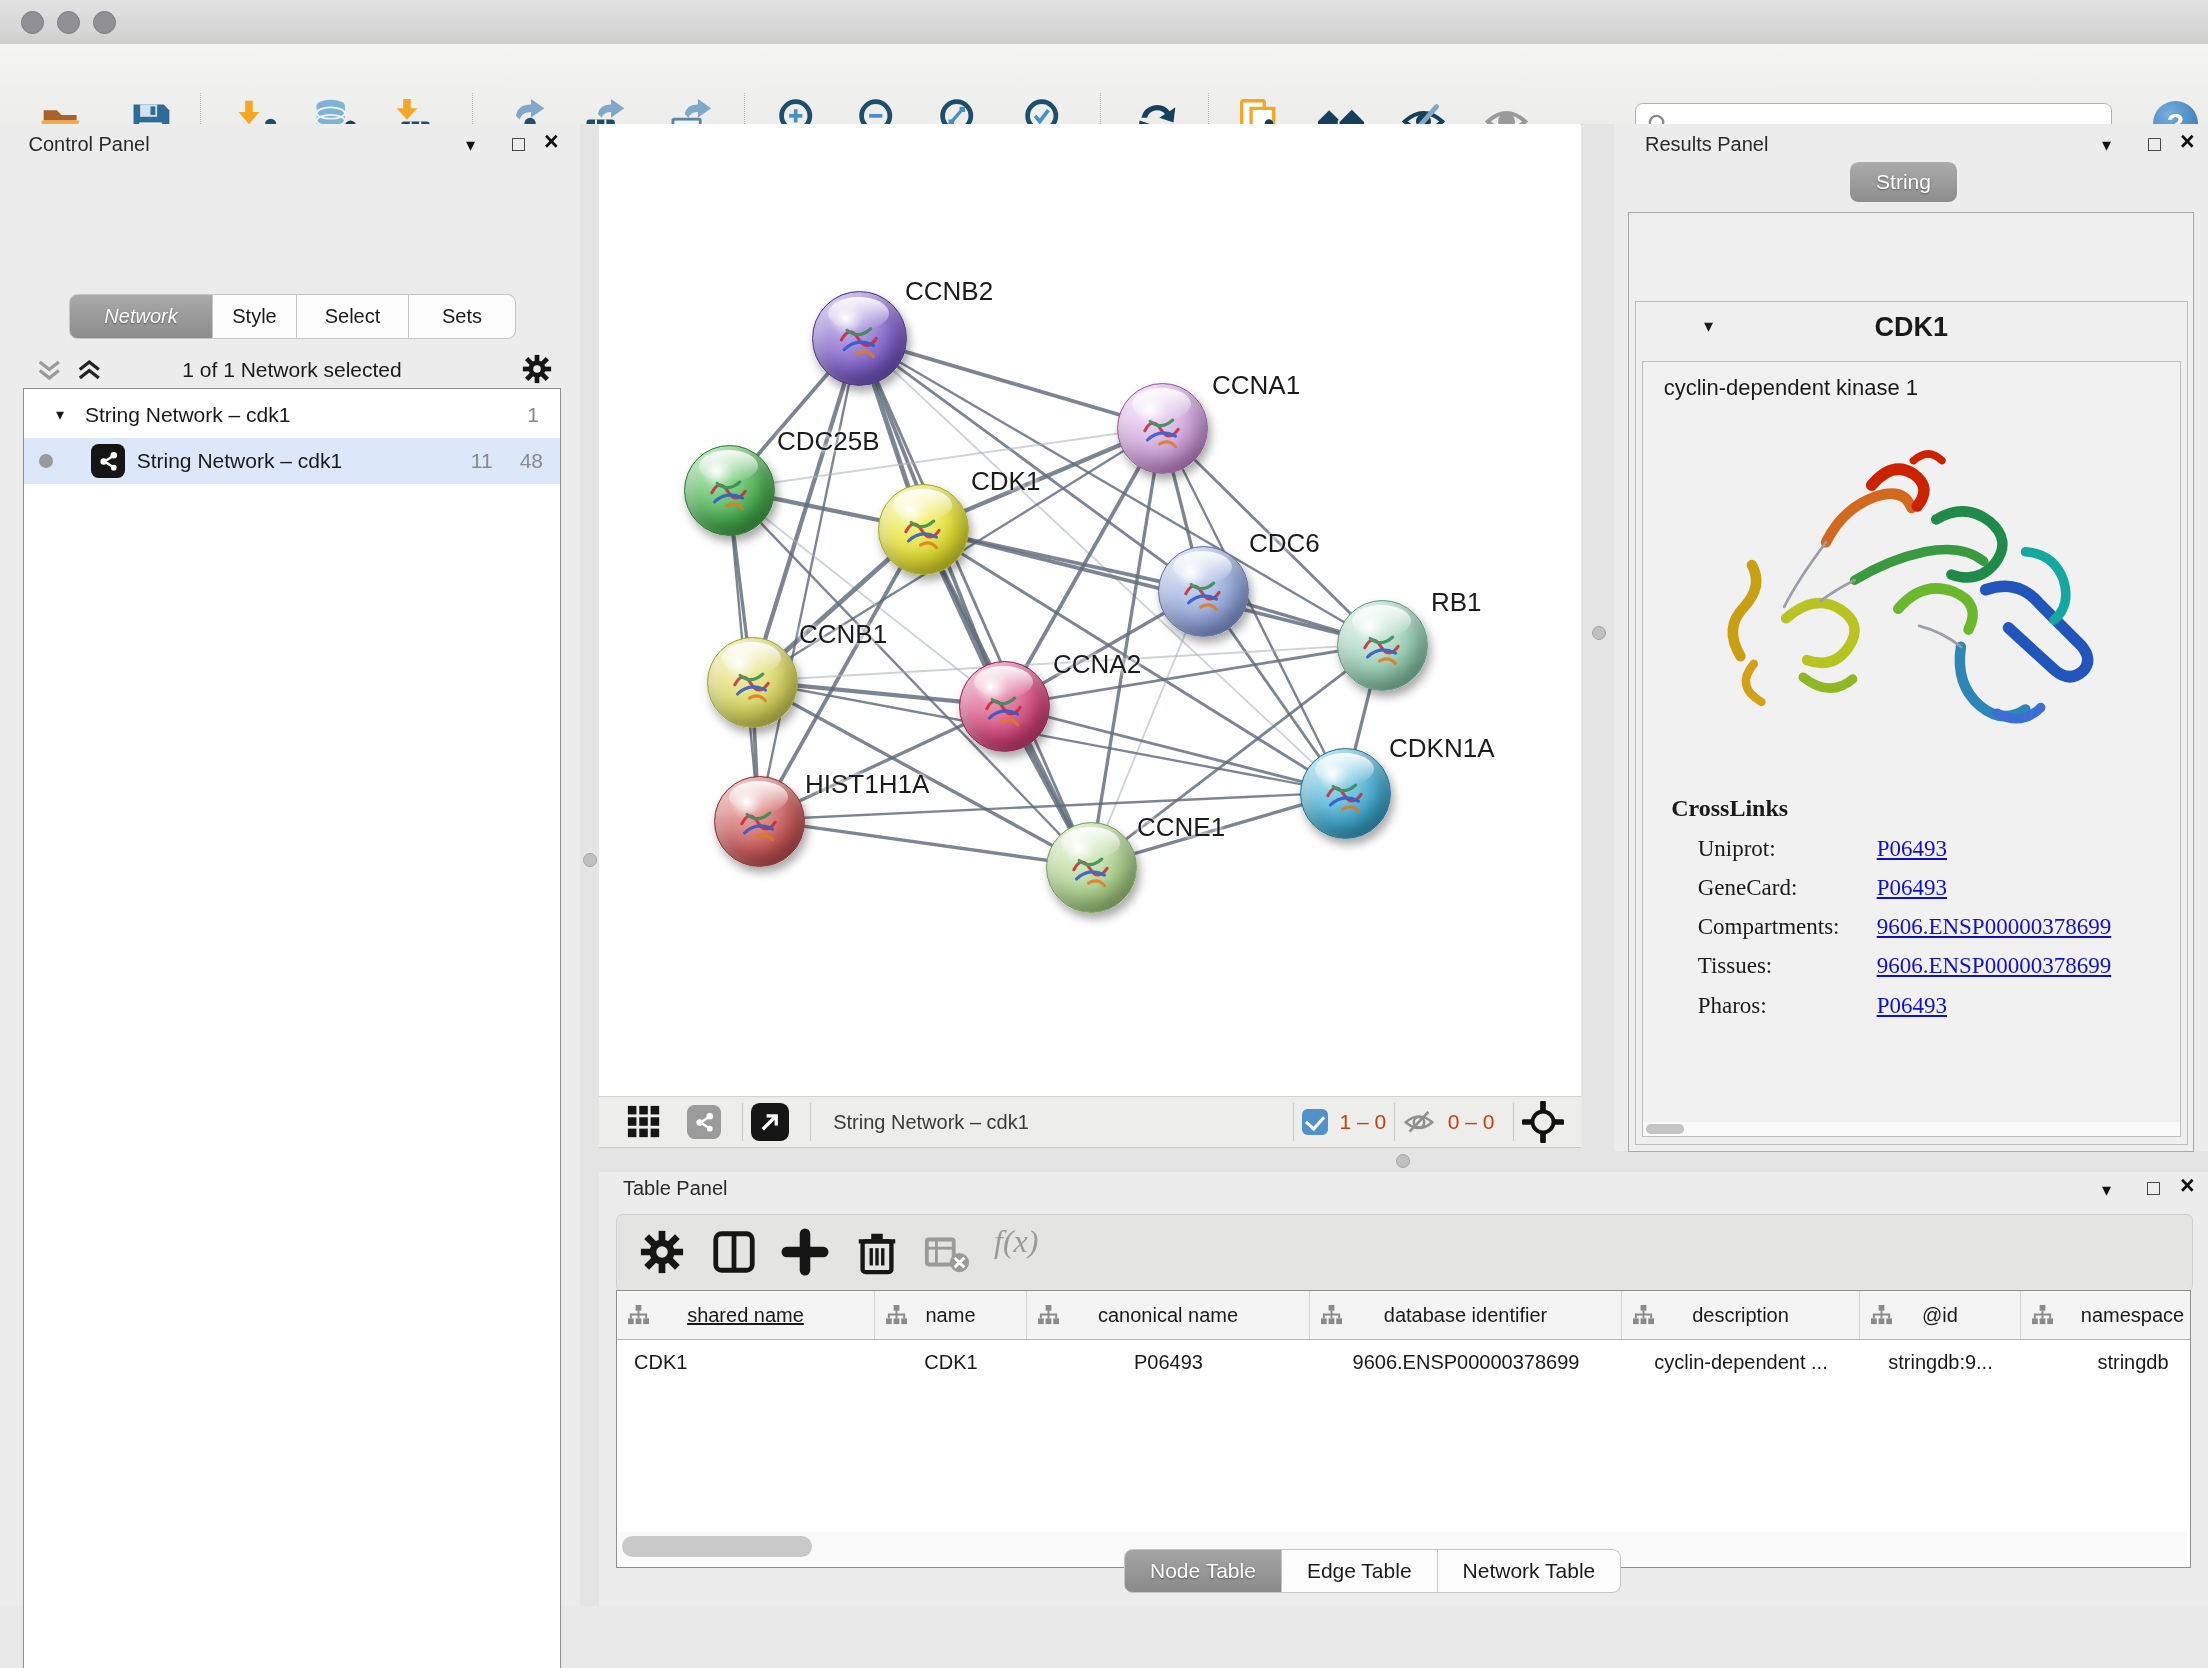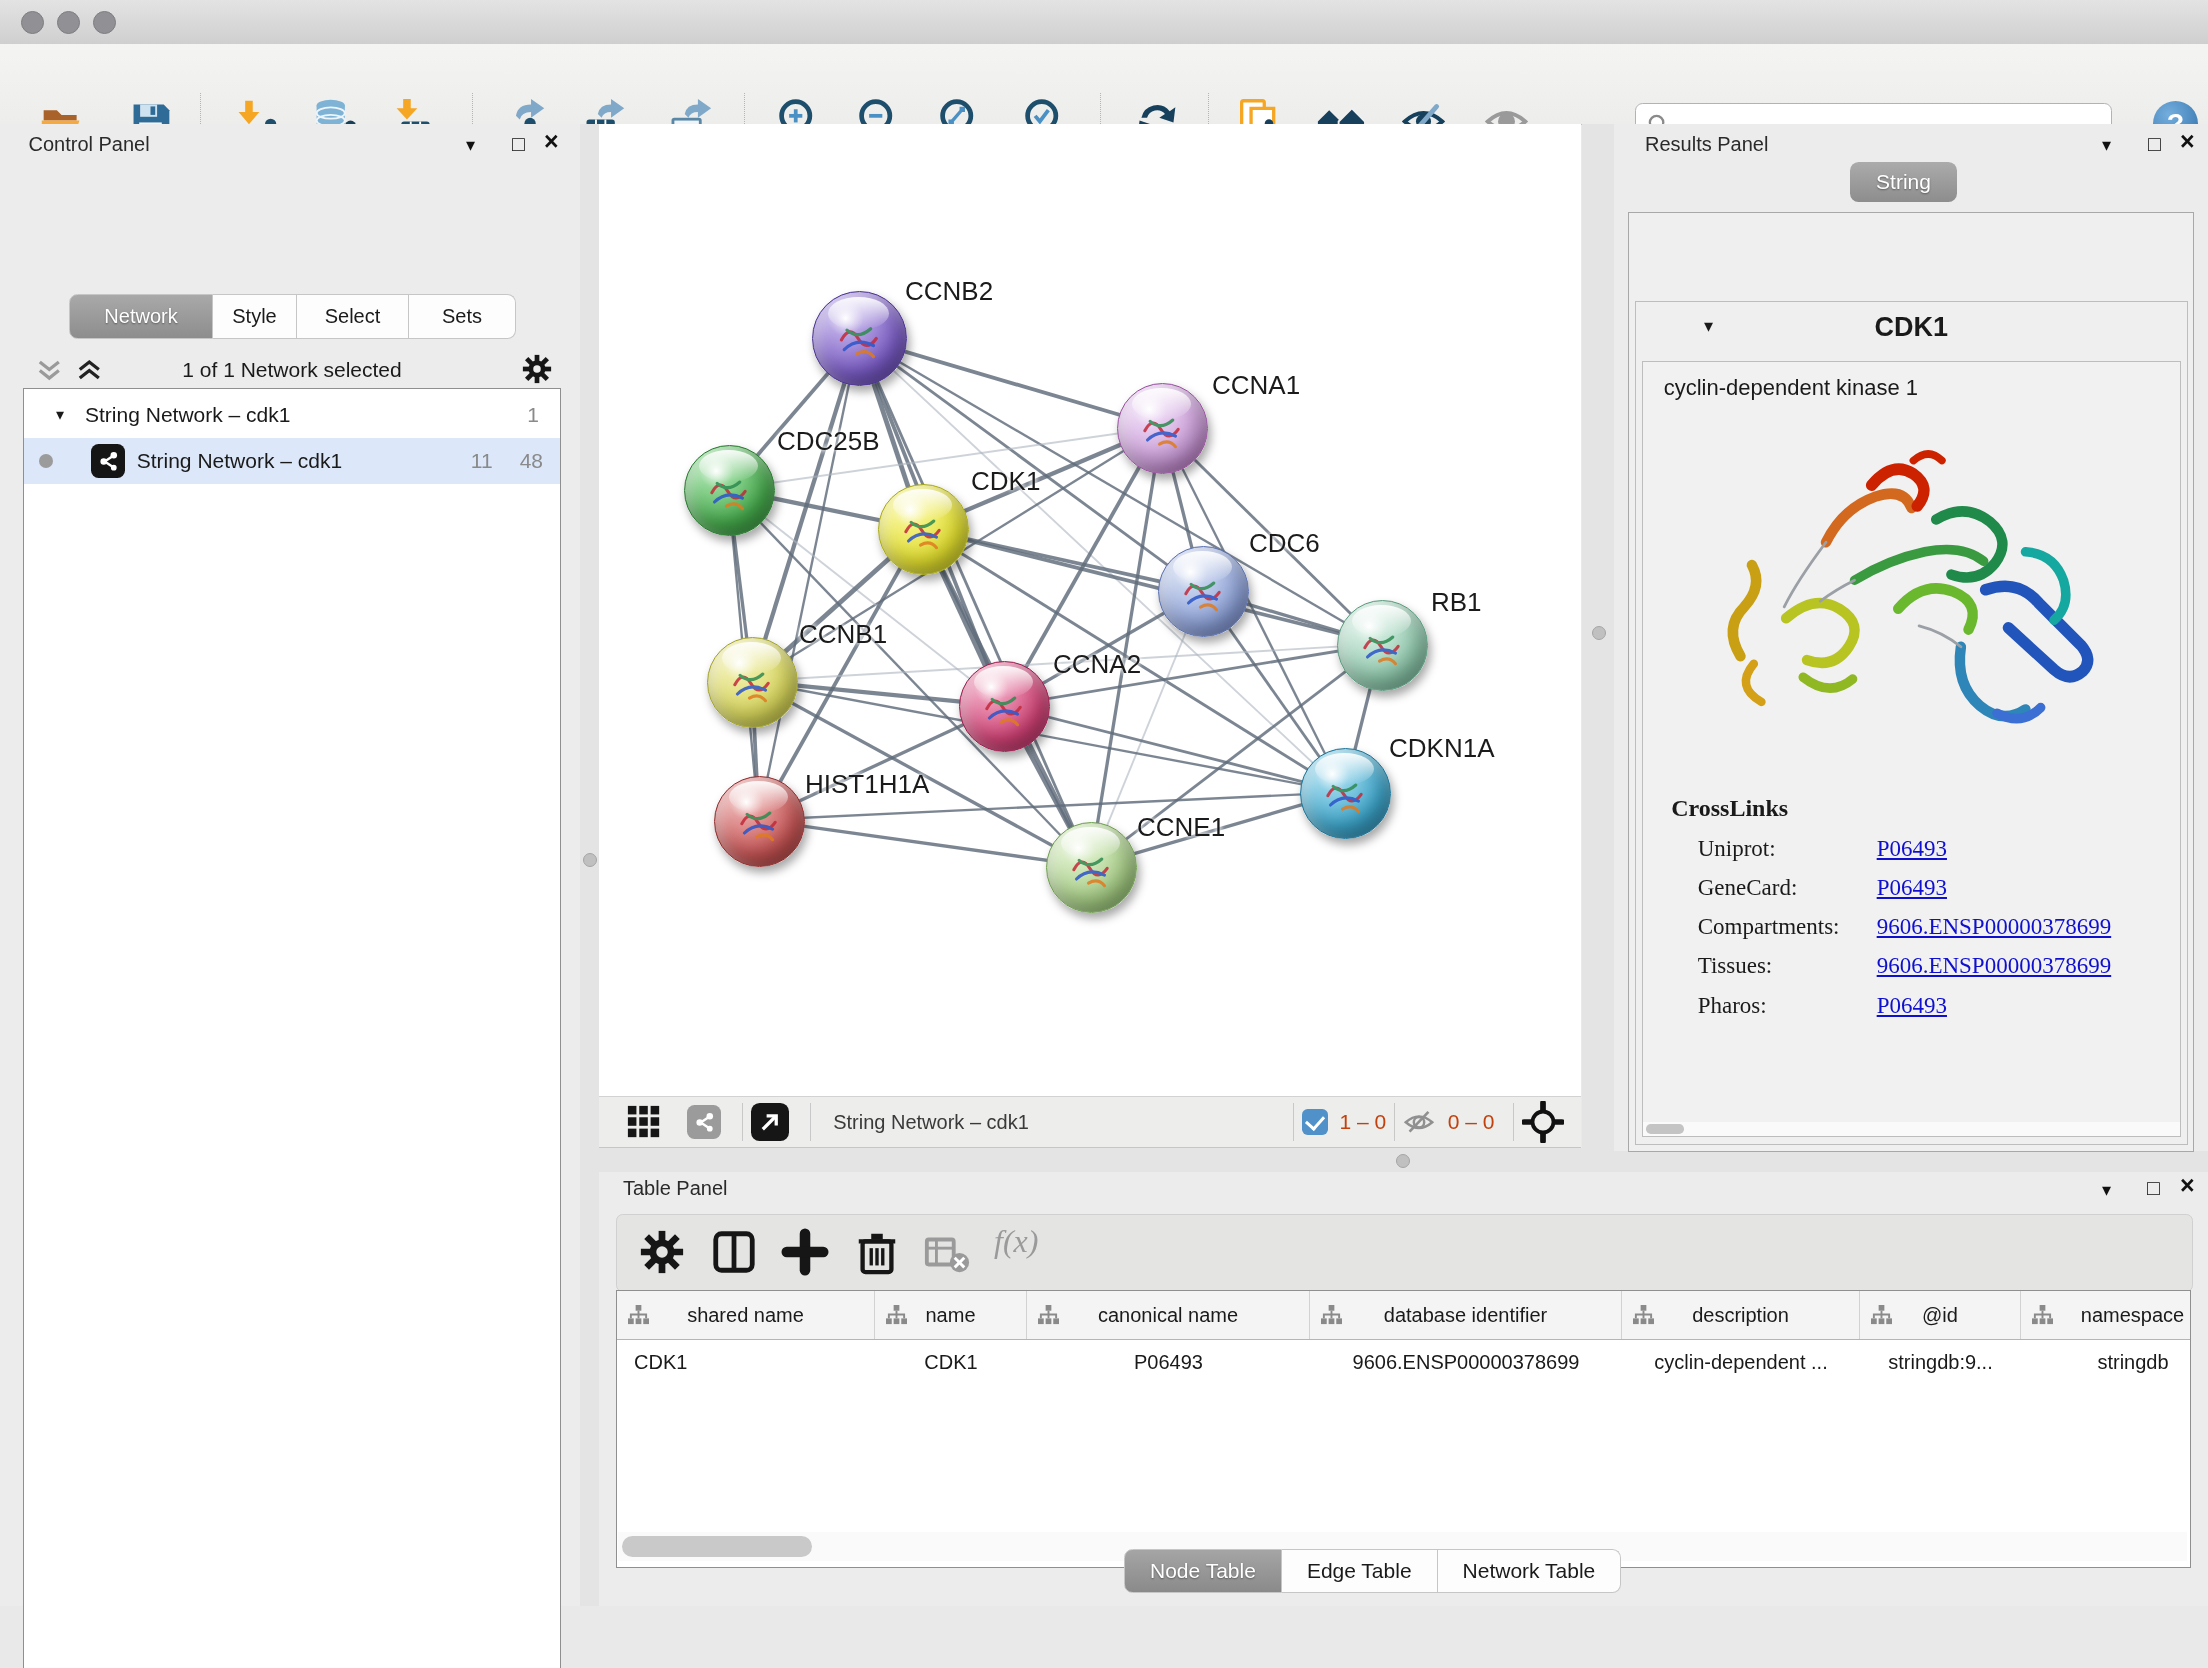--- a/index.html
+++ b/index.html
@@ -34,21 +34,21 @@
   .tri{font-size:18px;}
   .xbold{font-weight:900;font-size:25px;}
 
   
   .control-panel{left:0;top:124px;width:580px;height:1482px;background:#ececec;}
   .cp-tabs{position:absolute;left:69px;top:170px;height:45px;display:flex;}
   .tab{height:45px;display:flex;align-items:center;justify-content:center;font-size:20px;
     background:#fdfdfd;border:1px solid #c6c6c6;border-left:none;cursor:pointer;box-sizing:border-box;}
   .tab:first-child{border-left:1px solid #c6c6c6;border-radius:8.6px 0 0 8.6px;}
   .tab:last-child{border-radius:0 8.6px 8.6px 0;}
-  .tab.sel{background:linear-gradient(#a9a9a9,#8d8d8d);color:#fff;text-shadow:0 1px 1.9px rgba(0,0,0,.4);}
+  .tab.sel{background:linear-gradient(#a9a9a9,#8d8d8d);color:#fff;text-shadow:0 1px 1.9px rgba(0,0,0,.4);font-style:italic;}
   .cp-listheader{position:absolute;left:23px;top:226px;width:538px;height:38px;}
   .cp-listbox{position:absolute;left:23px;top:264px;width:538px;height:1303px;background:#fff;
     border:1.9px solid #8f8f8f;box-sizing:border-box;}
   .cp-row{position:absolute;left:0;width:100%;height:46px;display:flex;align-items:center;font-size:21px;}
   .cp-row .cnt{color:#8a8a8a;}
   .share-badge{width:34px;height:34px;border-radius:7.6px;background:#151515;display:flex;
     align-items:center;justify-content:center;}
   .bullet{width:14.3px;height:14.3px;border-radius:50%;background:#9b9b9b;}
 
   
@@ -704,21 +704,21 @@
         <g stroke="#fff" stroke-width="3">
             <line x1="33" y1="31" x2="43" y2="41"></line>
             <line x1="43" y1="31" x2="33" y2="41"></line>
           </g>
       </svg>
       <div class="abs" style="left:377px;top:7.6px;font-size:32px;color:#9a9a9a;font-family:'Liberation Serif',serif;font-style:italic">f(x)</div>
     </div>
 
     <div class="tbl">
       <div class="tbl-head" id="tblhead">
-          <div class="th" style="width: 258px;">
+          <div class="th" style="width: 258px; text-decoration: underline;">
             <svg width="23" height="21" viewBox="0 0 24 22">
               <g fill="#8a8a8a">
                 <rect x="9" y="0" width="6" height="6"></rect>
                 <rect x="1" y="14" width="6" height="6"></rect>
                 <rect x="9" y="14" width="6" height="6"></rect>
                 <rect x="17" y="14" width="6" height="6"></rect>
               </g>
               <g stroke="#8a8a8a" stroke-width="2" fill="none">
                 <path d="M12 6 v4 M4 14 v-4 h16 v4 M12 10 v4"></path>
               </g>

